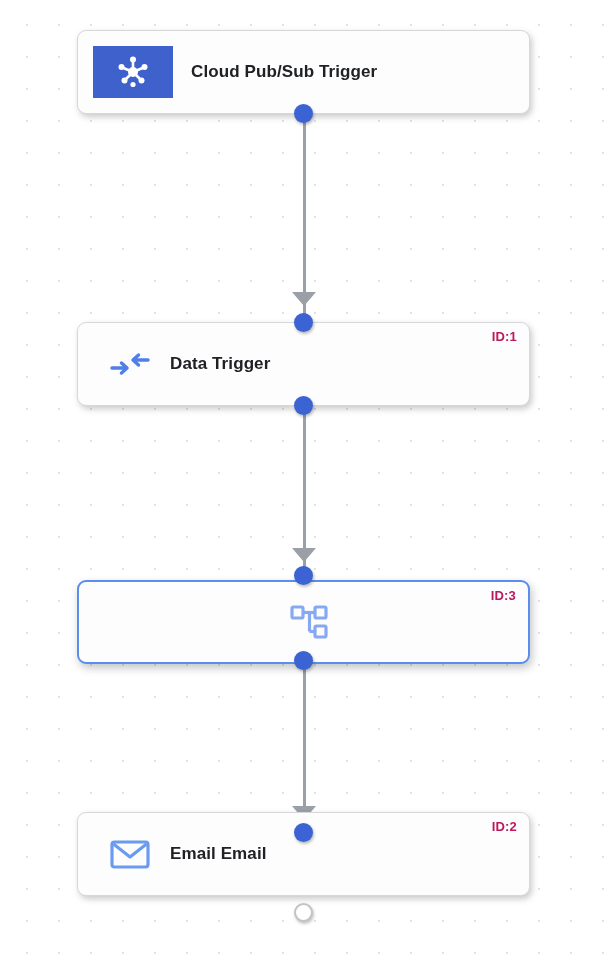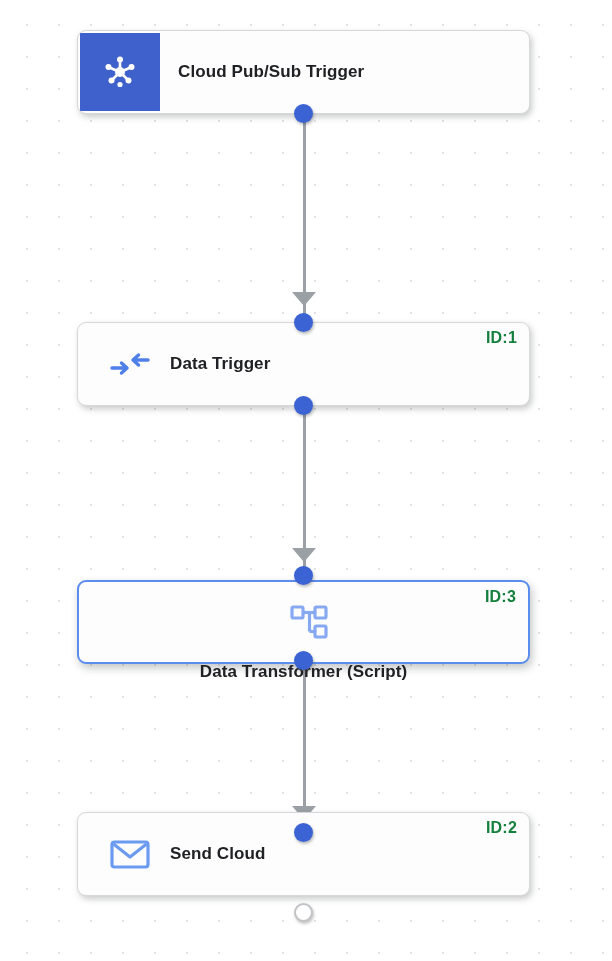--- a/index.html
+++ b/index.html
@@ -52,21 +52,21 @@
     align-items: center;
   }
   .node.selected {
     border: 2px solid #5b8dee;
     box-shadow: 2px 4px 8px rgba(60,64,67,0.30);
   }
 
   
   .node.trigger {
     overflow: hidden;
-    padding: 2px;
+    padding: 15px;
   }
   .icon-slab {
     width: 80px;
     align-self: stretch;
     background: #3f61cc;
     display: flex;
     align-items: center;
     justify-content: center;
     flex: 0 0 80px;
   }
@@ -88,23 +88,23 @@
     white-space: nowrap;
   }
   .trigger .node-label {
     margin-left: 18px;
   }
 
   .id-badge {
     position: absolute;
     top: 6px;
     right: 12px;
-    font-size: 16px;
+    font-size: 13px;
     font-weight: bold;
-    color: #15803d;
+    color: #be185d;
     letter-spacing: 0.2px;
   }
 
   
   .port {
     position: absolute;
     width: 19px;
     height: 19px;
     border-radius: 50%;
     left: 294px;
@@ -183,33 +183,32 @@
         <g fill="none" stroke="#87a9f2" stroke-width="3.2">
           <rect x="3" y="5" width="11" height="11" rx="1.5"></rect>
           <rect x="26" y="5" width="11" height="11" rx="1.5"></rect>
           <rect x="26" y="24" width="11" height="11" rx="1.5"></rect>
           <line x1="14" y1="10.5" x2="26" y2="10.5"></line>
           <line x1="20.5" y1="10.5" x2="20.5" y2="29.5"></line>
           <line x1="20.5" y1="29.5" x2="26" y2="29.5"></line>
         </g>
       </svg>
     </div>
-    <span class="node-label">Data Transformer (Script)</span>
   </div>
   <div class="port filled" style="top:566px;"></div>
   <div class="port filled" style="top:651px;"></div>
 
   <div class="node" style="top:812px;">
     <span class="id-badge">ID:2</span>
     <div class="icon-box">
       <svg width="42" height="34" viewBox="0 0 42 34" aria-hidden="true">
         <g fill="none" stroke="#6b9bf0" stroke-width="3.2" stroke-linejoin="round">
           <rect x="3" y="5" width="36" height="25" rx="2.5"></rect>
           <polyline points="4.5,7 21,20 37.5,7"></polyline>
         </g>
       </svg>
     </div>
-    <span class="node-label">Send Cloud</span>
+    <span class="node-label">Email Email</span>
   </div>
   <div class="port filled" style="top:823px;"></div>
   <div class="port hollow" style="top:903px;"></div>
 
 </div>
 
 </body></html>

